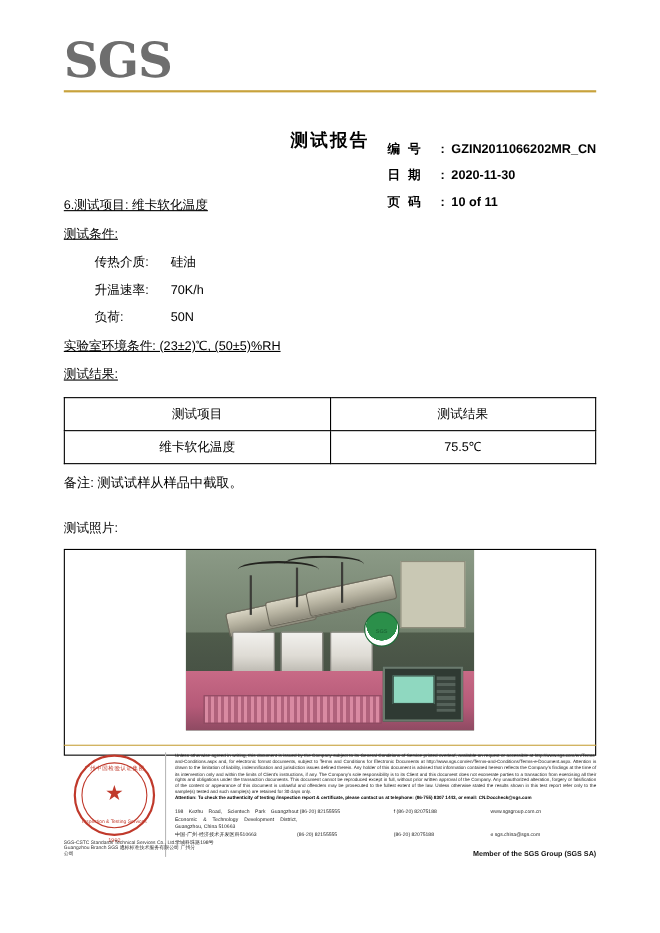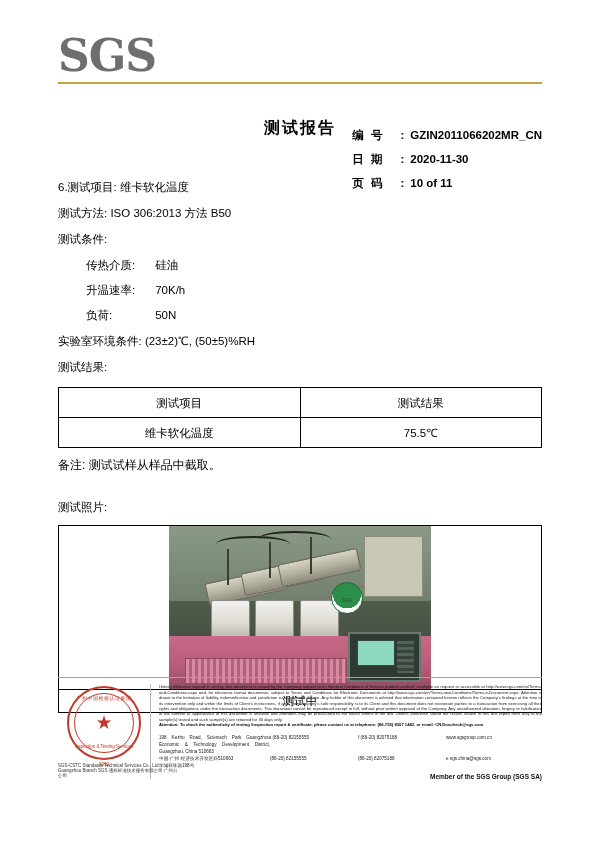--- a/index.html
+++ b/index.html
@@ -78,20 +78,21 @@
 
   
   .content {
     margin-top: 38px;
     font-size: 11.5px;
     line-height: 20px;
   }
   .line {
     margin-bottom: 6px;
     white-space: nowrap;
+    text-decoration: underline;
   }
   .indent-1 {
     padding-left: 28px;
   }
   .cond-row {
     margin-bottom: 5px;
     white-space: nowrap;
   }
   .cond-row .k {
     display: inline-block;
@@ -389,21 +390,20 @@
     </div>
     <div class="meta-row">
       <span class="meta-label">页  码</span>
       <span class="meta-colon">:</span>
       <span class="meta-value">10 of 11</span>
     </div>
   </div>
 
   <div class="content">
     <div class="line">6.测试项目: 维卡软化温度</div>
-    <div class="line">测试方法: ISO 306:2013 方法 B50</div>
     <div class="line">测试条件:</div>
 
     <div class="indent-1">
       <div class="cond-row">
         <span class="k">传热介质:</span>
         <span>硅油</span>
       </div>
       <div class="cond-row">
         <span class="k">升温速率:</span>
         <span>70K/h</span>
@@ -454,21 +454,20 @@
           <div class="badge-txt">SGS</div>
         </div>
         <div class="machine">
           <div class="machine-front"></div>
           <div class="panel">
             <div class="panel-screen"></div>
             <div class="panel-btns"></div>
           </div>
         </div>
       </div>
-      <div class="photo-caption">测试中</div>
     </div>
   </div>
 
   <div class="footer">
     <div class="footer-rule"></div>
     <div class="footer-main">
       <div class="stamp">
         <div class="stamp-circle">
           <div class="stamp-inner"></div>
           <div class="stamp-top-text">广州中国检验认证集团</div>

